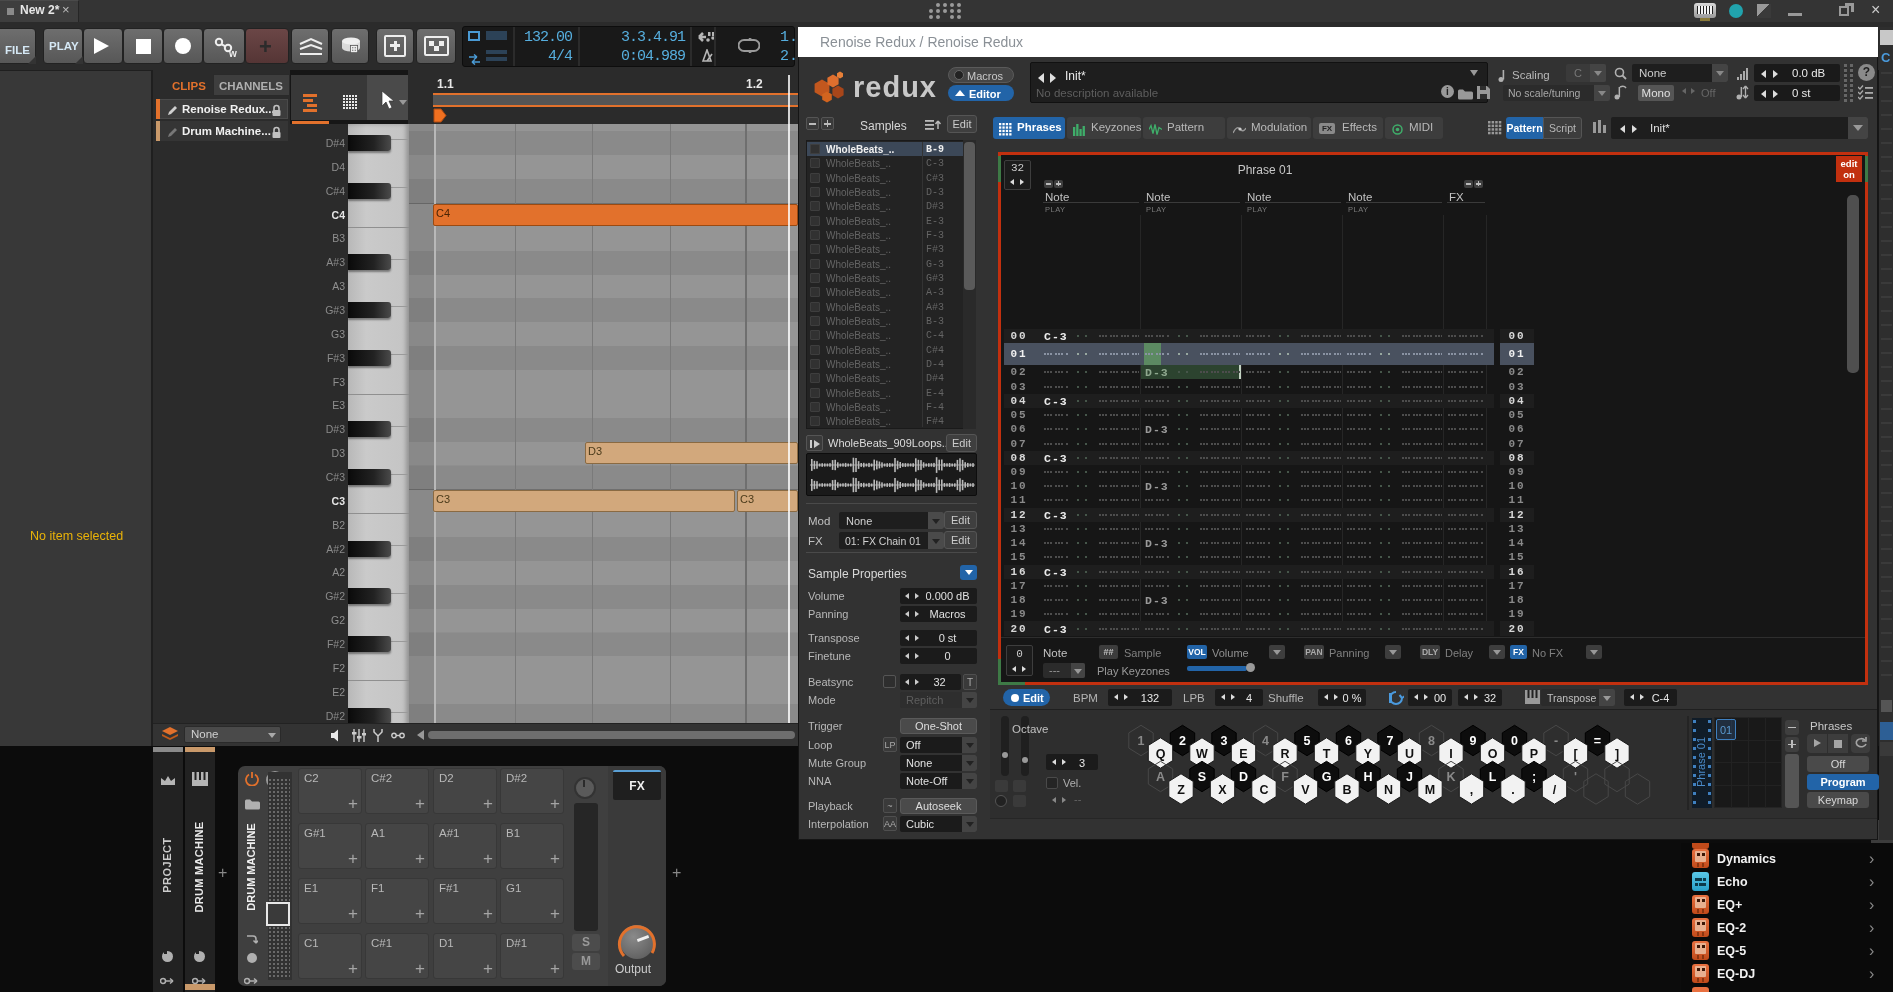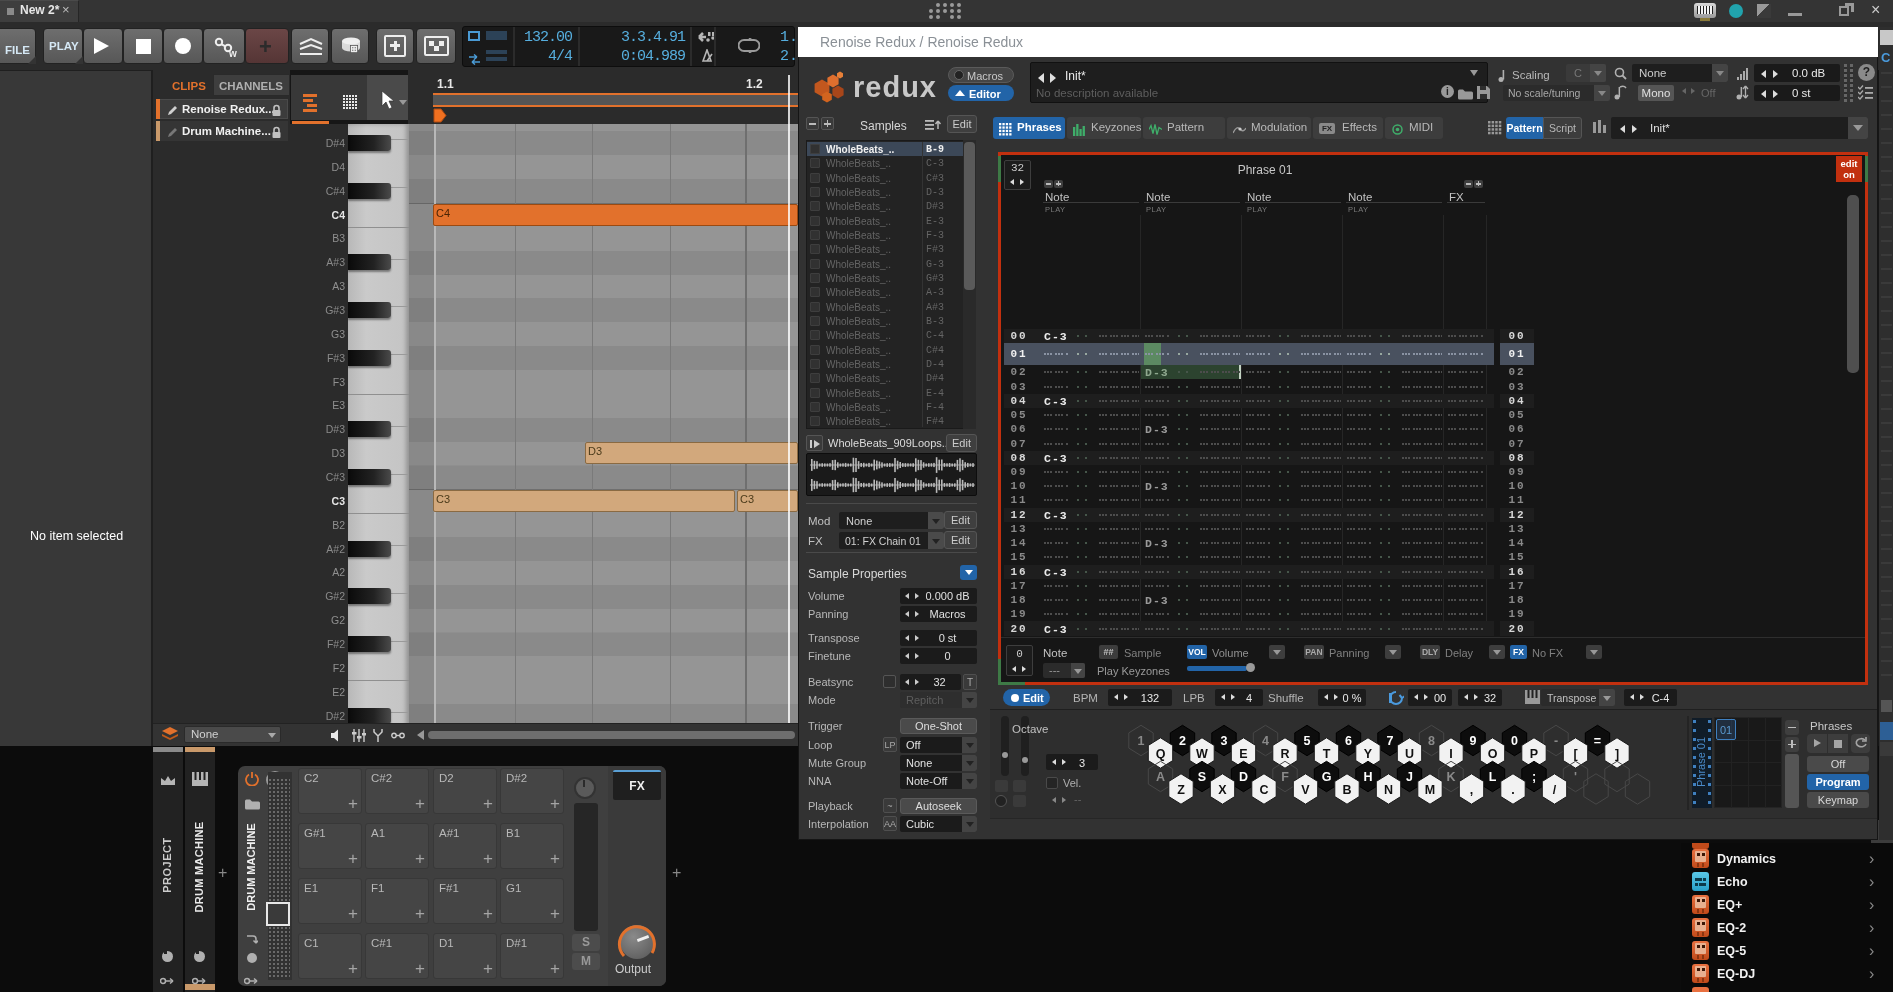--- a/index.html
+++ b/index.html
@@ -112,21 +112,21 @@
         <path d="M3 12 L7 1 L11 12 Z M7 12 L12 5" stroke="#b5b5b5" stroke-width="1.6" fill="none"></path>
       </svg></div>
     <div style="left:714px;top:27px;width:2px;height:39px;background:#2b2b2b"></div>
     <div style="left:738px;top:38px;width:22px;height:15px"><svg width="22" height="15">
         <path d="M6 2 h10 a5 5 0 0 1 0 11 h-10 a5 5 0 0 1 0 -11" stroke="#9a9a9a" stroke-width="2" fill="none"></path>
         <path d="M14 2 l-3 -2 M14 13 l-3 2" stroke="#9a9a9a" stroke-width="1.6" fill="none"></path>
       </svg></div>
     <div style="left:780px;top:29px;font:15px 'Liberation Mono',monospace;color:#56aede">1.</div>
     <div style="left:780px;top:48px;font:15px 'Liberation Mono',monospace;color:#56aede">2.</div>
     <div style="left:0;top:70px;width:151px;height:676px;background:#383838;border-top:1px solid #1f1f1f"></div>
-    <div style="left:30px;top:529px;font:12.5px 'Liberation Sans',sans-serif;color:#ffffff">No item selected</div>
+    <div style="left:30px;top:529px;font:12.5px 'Liberation Sans',sans-serif;color:#eab308">No item selected</div>
     <div style="left:151px;top:70px;width:2px;height:676px;background:#1f1f1f"></div>
     <div style="left:153px;top:70px;width:137px;height:676px;background:#2b2b2b"></div>
     <div style="left:213px;top:74px;width:77px;height:22px;background:#3e3e3e;border:1px solid #2a2a2a"></div>
     <div style="left:172px;top:80px;font:bold 11.5px 'Liberation Sans',sans-serif;color:#e2712c">CLIPS</div>
     <div style="left:219px;top:80px;font:bold 11.5px 'Liberation Sans',sans-serif;color:#b0b0b0">CHANNELS</div>
     <div style="left:156px;top:99px;width:132px;height:20px;background:#3c3c3c;border:1px solid #4a4a4a"></div>
     <div style="left:156px;top:99px;width:4px;height:20px;background:#e2712c"></div>
     <div style="left:166px;top:103px;width:12px;height:12px"><svg width="12" height="12">
         <path d="M2 10 l1 -3 l6 -6 l2 2 l-6 6 Z" fill="#cfcfcf"></path>
       </svg></div>
@@ -1584,21 +1584,21 @@
     <div style="left:1828px;top:734px;width:20px;height:19px;background:#3d3d3d">
       <div style="left:6px;top:6px;width:8px;height:8px;background:#a5a5a5"></div>
     </div>
     <div style="left:1851px;top:734px;width:19px;height:19px;background:#3d3d3d;border-radius:4px">
       <svg width="15" height="13" style="position:absolute;left:2px;top:3px">
         <path d="M12 3 a5 4 0 1 0 1 4" fill="none" stroke="#a5a5a5" stroke-width="1.6"></path>
         <path d="M13 0 v4 h-4" fill="none" stroke="#a5a5a5" stroke-width="1.6"></path>
       </svg>
     </div>
     <div style="left:1807px;top:756px;width:62px;height:16px;background:#4a4a4a;border-radius:3px;color:#d8d8d8;font:11px 'Liberation Sans',sans-serif;text-align:center;line-height:16px">Off</div>
-    <div style="left:1807px;top:774px;width:62px;height:16px;background:#2264a8;border-radius:3px;color:#fff;font:bold 11px 'Liberation Sans',sans-serif;text-align:center;line-height:16px">Program</div>
+    <div style="left:1807px;top:774px;width:72px;height:16px;background:#2264a8;border-radius:3px;color:#fff;font:bold 11px 'Liberation Sans',sans-serif;text-align:center;line-height:16px">Program</div>
     <div style="left:1807px;top:792px;width:62px;height:16px;background:#4a4a4a;border-radius:3px;color:#d8d8d8;font:11px 'Liberation Sans',sans-serif;text-align:center;line-height:16px">Keymap</div>
     <div style="left:1879px;top:27px;width:14px;height:813px;background:#2e2e2e"></div>
     <div style="left:1880px;top:30px;width:13px;height:15px;background:#c8c8c8"></div>
     <div style="left:1881px;top:50px;font:bold 13px 'Liberation Sans',sans-serif;color:#4a9adc">C</div>
     <div style="left:1881px;top:72px;width:11px;height:610px;background:repeating-linear-gradient(#3a3a3a 0 2px,#2e2e2e 2px 14px)"></div>
     <div style="left:1881px;top:700px;width:11px;height:12px;background:#555"></div>
     <div style="left:1880px;top:722px;width:13px;height:18px;background:#2d5f95"></div>
     <div style="left:1880px;top:742px;width:13px;height:14px;background:#3a3a3a"></div>
   </div>
 </body></html>

